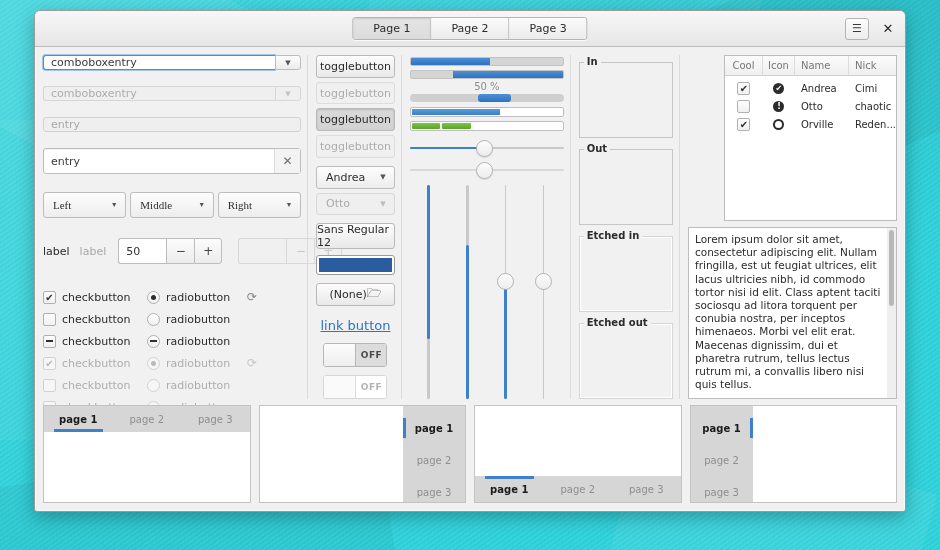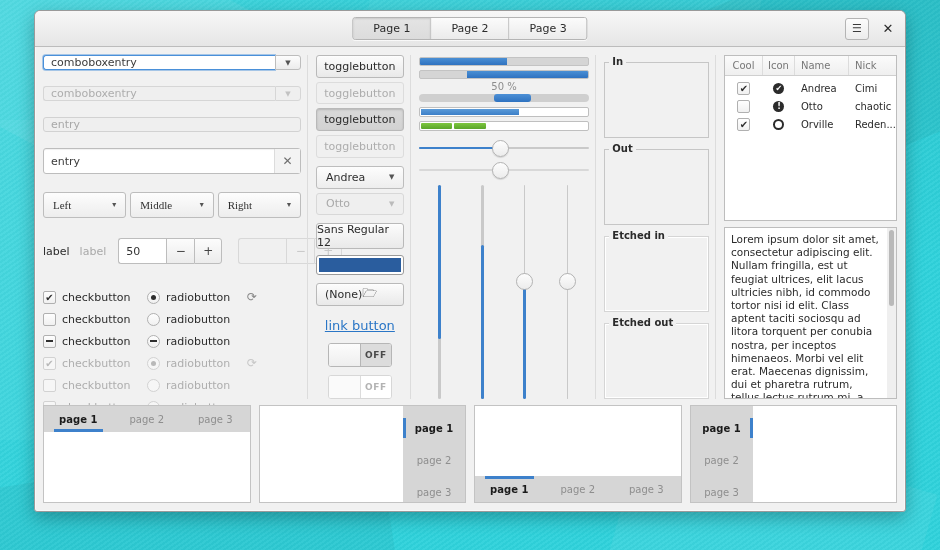--- a/index.html
+++ b/index.html
@@ -181,21 +181,21 @@
   .vs .vkn { position:absolute; left:1px; width:17px; height:17px; border-radius:50%;
              background:linear-gradient(to bottom,#fdfdfd,#ececec); border:1px solid #b3b3b3; }
   .vs.thin .vline { left:9px; width:1px; background:#c9c9c9; }
 
   
   .frame { border:1px solid #c6c6c6; flex:1; position:relative; margin-top:7px; }
   .frame .cap { position:absolute; top:-7px; left:4px; background:#f1f1f1; padding:0 3px; font-size:10px; font-weight:bold; color:#2b2b2b; }
   .frame.etched { border:1px solid #d5d5d5; box-shadow:0 0 0 1px #fff inset; }
 
   
-  .tv { border:1px solid #bdbdbd; background:#fff; display:flex; flex-direction:column; overflow:hidden; }
+  .tv { border:1px solid #bdbdbd; background:#fff; display:flex; flex-direction:column; overflow:hidden;margin-left:36px; }
   .tv-head { display:flex; background:linear-gradient(to bottom,#fbfbfb,#efefef); border-bottom:1px solid #cfcfcf; height:20px; }
   .tv-head div { font-size:10px; color:#777; display:flex; align-items:center; padding-left:6px; border-right:1px solid #dcdcdc; }
   .tv-head div:last-child { border-right:none; }
   .tv-row { display:flex; height:18px; align-items:center; }
   .tv-row > div { font-size:10px; color:#2b2b2b; display:flex; align-items:center; padding-left:6px; }
   .c-cool { width:38px; justify-content:center; padding-left:0 !important; }
   .c-icon { width:32px; justify-content:center; padding-left:0 !important; }
   .c-name { width:54px; }
   .c-nick { flex:1; }
   .glyph { width:11px; height:11px; border-radius:50%; background:#2b2b2b; color:#fff;
@@ -415,21 +415,21 @@
           <span>Otto</span>
           <span class="arrow">▼</span>
         </div>
 
         <div class="btn" style="margin-top:4px;">Sans Regular  12</div>
 
         <div class="colorbtn" style="margin-top:2px;">
           <div class="sw2"></div>
         </div>
 
-        <div class="btn" style="justify-content:flex-start;padding:0 8px;margin-top:4px;">
+        <div class="btn" style="justify-content:center;padding:0 8px;margin-top:4px;">
           <span>(None)</span>
           <span style="font-size:12px;color:#3a3a3a;">🗁</span>
         </div>
 
         <div class="linkbtn" style="margin-top:8px;">link button</div>
 
         <div style="display:flex;justify-content:center;margin-top:6px;">
           <div class="sw">
             <div class="knob"></div>
             <div class="lbl">OFF</div>

